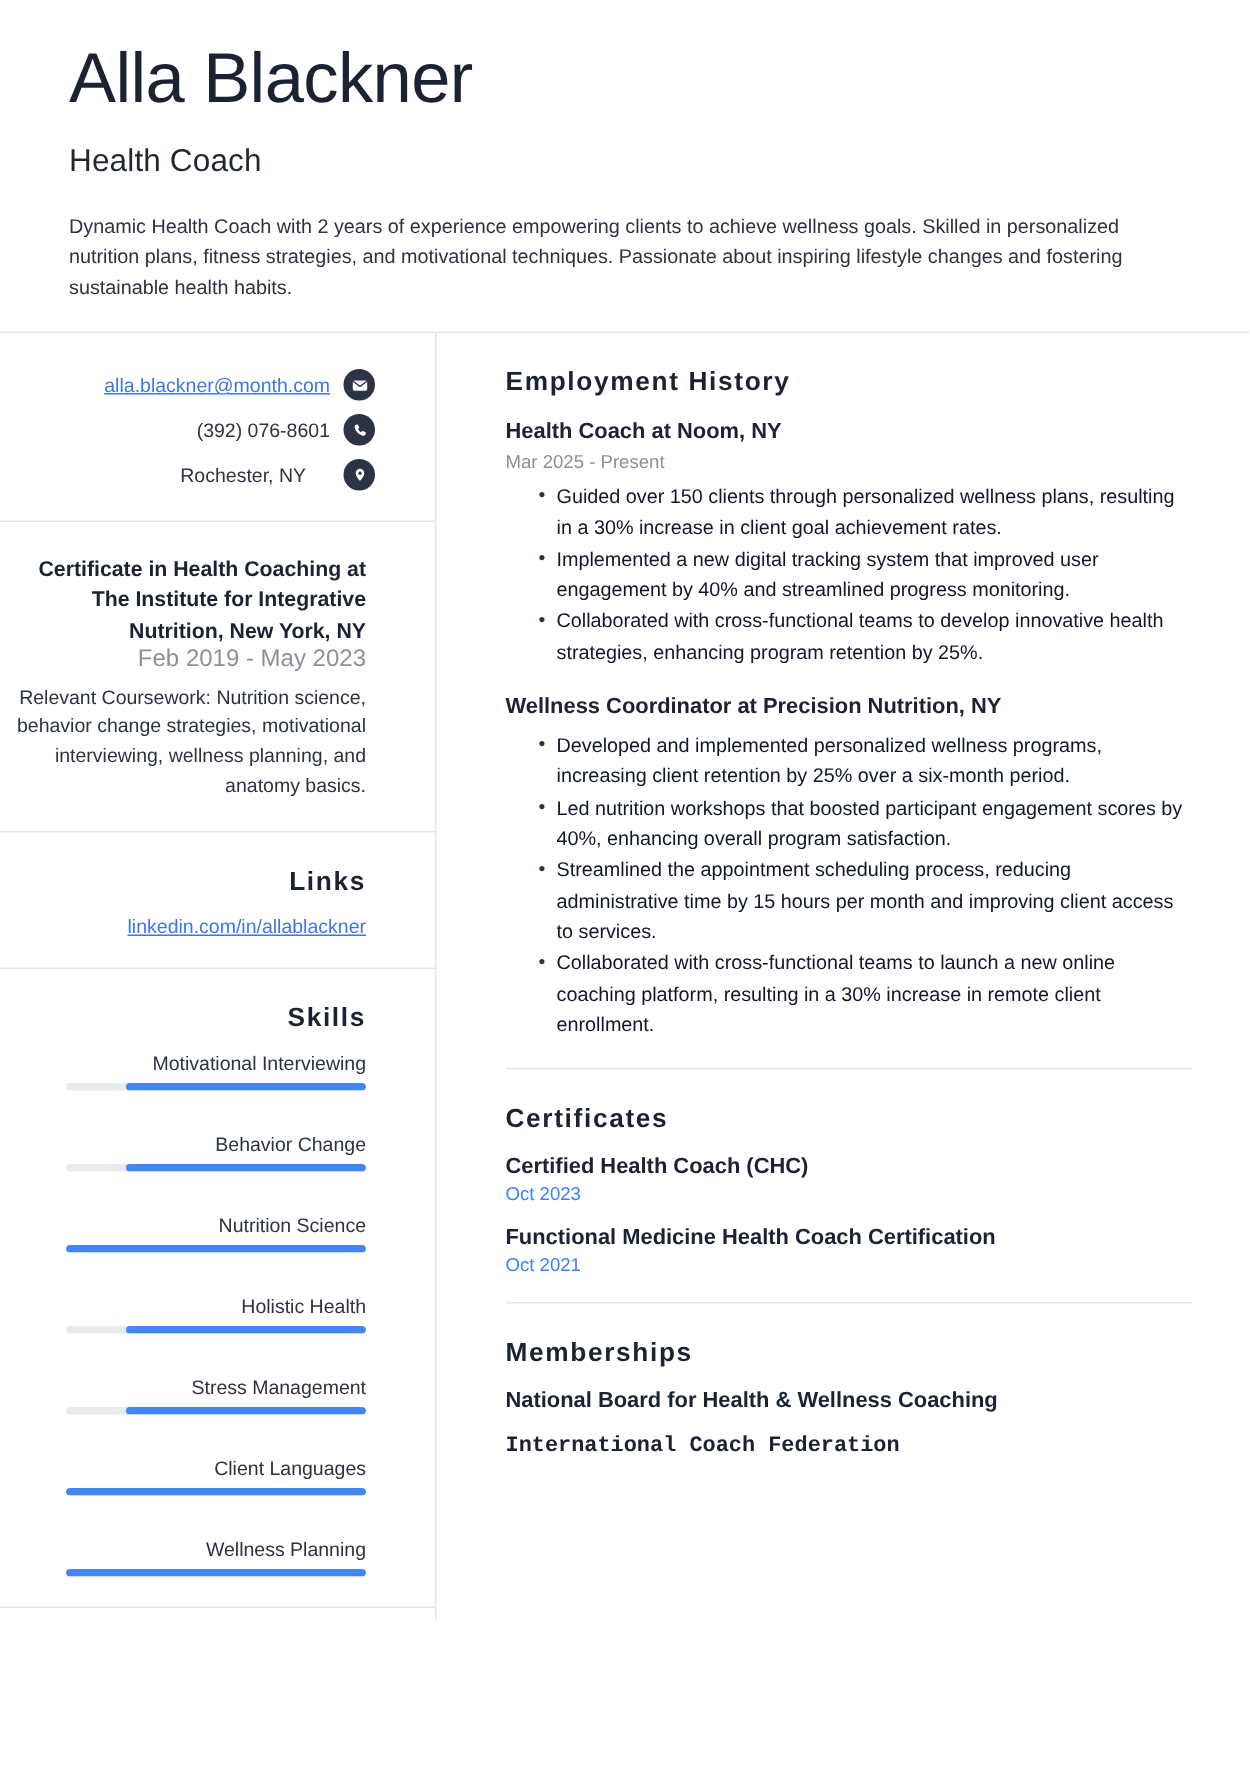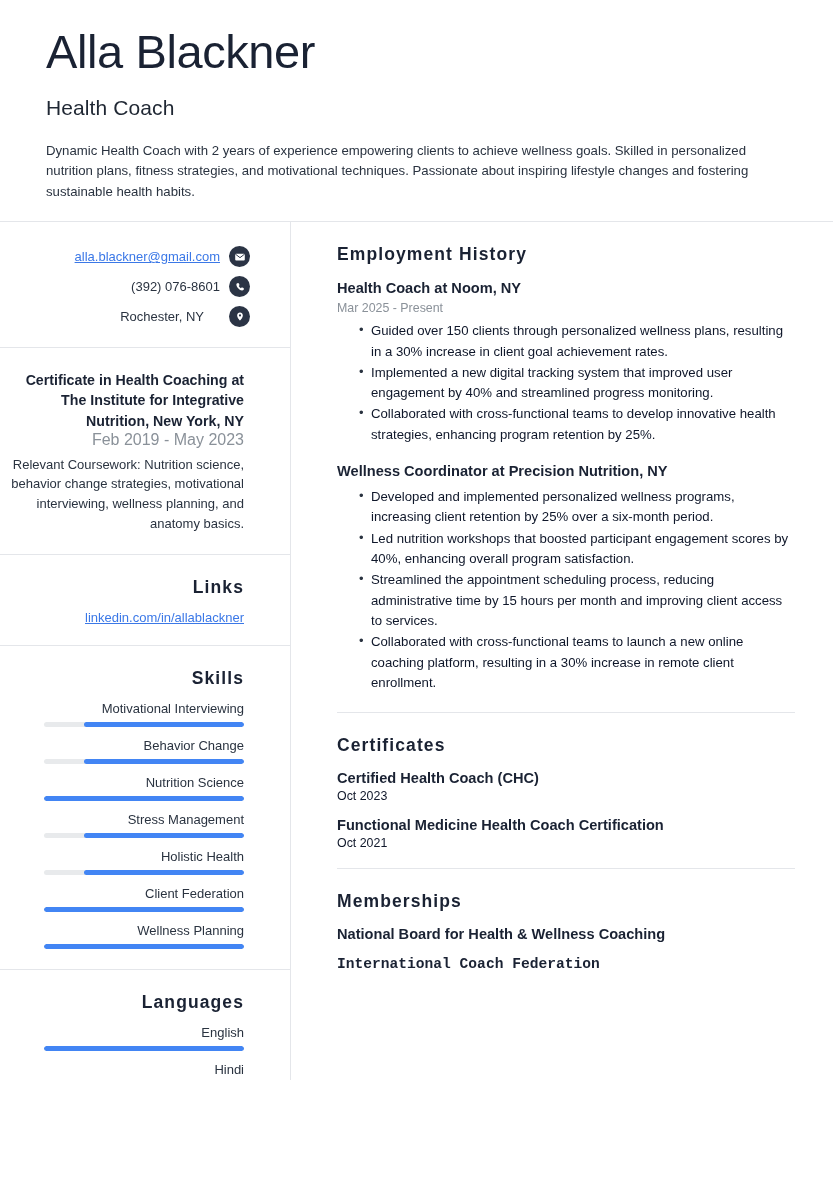--- a/index.html
+++ b/index.html
@@ -141,21 +141,21 @@
   }
 
   
   .link-item {
     font-size: 13px;
     color: #3b78e7;
     text-decoration: underline;
   }
 
   
-  .bar-item { margin-bottom: 11px; }
+  .bar-item { margin-bottom: 28px; }
   .bar-item:last-child { margin-bottom: 0; }
   .bar-label {
     font-size: 13px;
     color: #2a3340;
     margin-bottom: 6px;
   }
   .bar-track {
     position: relative;
     height: 5px;
     border-radius: 3px;
@@ -225,21 +225,21 @@
 
   .cert-entry { margin-bottom: 14px; }
   .cert-entry:last-child { margin-bottom: 0; }
   .cert-title {
     font-size: 14.6px;
     font-weight: 700;
     color: #1a2233;
   }
   .cert-date {
     font-size: 12.4px;
-    color: #0f172a;
+    color: #3b82f6;
     margin-top: 3px;
   }
 
   .member-entry {
     font-size: 14.6px;
     font-weight: 700;
     color: #1a2233;
     margin-bottom: 14px;
   }
   .member-entry:last-child { margin-bottom: 0; font-family: Liberation Mono, monospace; }
@@ -255,21 +255,21 @@
     <div class="summary">Dynamic Health Coach with 2 years of experience empowering clients to achieve wellness goals. Skilled in personalized nutrition plans, fitness strategies, and motivational techniques. Passionate about inspiring lifestyle changes and fostering sustainable health habits.</div>
   </div>
   <div class="header-rule"></div>
 
   <div class="columns">
 
     <div class="col-left">
 
       <div class="lblock contact">
         <div class="contact-row">
-          <span class="contact-text link">alla.blackner@gmail.com</span>
+          <span class="contact-text link">alla.blackner@month.com</span>
           <span class="cicon">
             <svg width="12" height="12" viewBox="0 0 16 16" fill="none">
               <rect x="1.6" y="3.6" width="12.8" height="9" rx="1.4" fill="#ffffff"></rect>
               <path d="M2.2 4.4 L8 8.9 L13.8 4.4" stroke="#2b3445" stroke-width="1.25" fill="none" stroke-linecap="round" stroke-linejoin="round"></path>
             </svg>
           </span>
         </div>
         <div class="contact-row">
           <span class="contact-text">(392) 076-8601</span>
           <span class="cicon">
@@ -317,33 +317,33 @@
                 <div class="bar-fill" style="width: 80%;"></div>
               </div>
             </div>
             <div class="bar-item">
               <div class="bar-label">Nutrition Science</div>
               <div class="bar-track">
                 <div class="bar-fill" style="width: 100%;"></div>
               </div>
             </div>
             <div class="bar-item">
+              <div class="bar-label">Holistic Health</div>
+              <div class="bar-track">
+                <div class="bar-fill" style="width: 80%;"></div>
+              </div>
+            </div>
+            <div class="bar-item">
               <div class="bar-label">Stress Management</div>
               <div class="bar-track">
                 <div class="bar-fill" style="width: 80%;"></div>
               </div>
             </div>
             <div class="bar-item">
-              <div class="bar-label">Holistic Health</div>
-              <div class="bar-track">
-                <div class="bar-fill" style="width: 80%;"></div>
-              </div>
-            </div>
-            <div class="bar-item">
-              <div class="bar-label">Client Federation</div>
+              <div class="bar-label">Client Languages</div>
               <div class="bar-track">
                 <div class="bar-fill" style="width: 100%;"></div>
               </div>
             </div>
             <div class="bar-item">
               <div class="bar-label">Wellness Planning</div>
               <div class="bar-track">
                 <div class="bar-fill" style="width: 100%;"></div>
               </div>
             </div>

